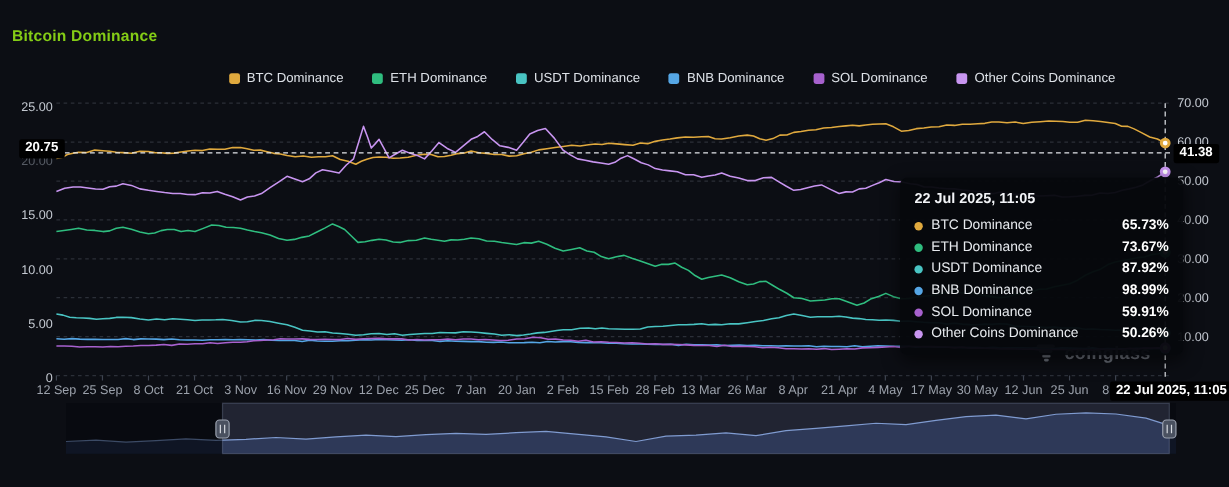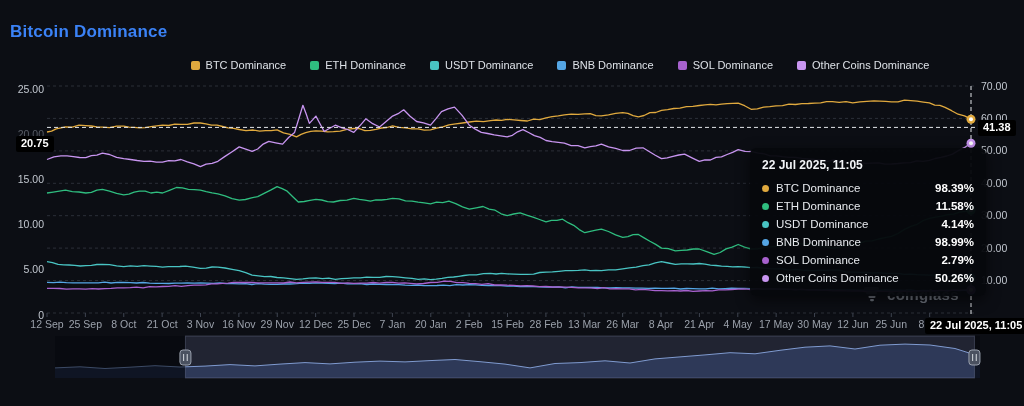--- a/index.html
+++ b/index.html
@@ -4,36 +4,36 @@
 <style>
   html,body{margin:0;padding:0;}
   body{
     width:1024px;height:406px;position:relative;overflow:hidden;
     background:#0c0e14;
     font-family:"Liberation Sans",sans-serif;
     -webkit-font-smoothing:antialiased;
   }
   .page-title{
     position:absolute;left:10px;top:22px;
-    font-size:17px;font-weight:700;color:#3b82f6;letter-spacing:.2px;
+    font-size:13px;font-weight:700;color:#84cc16;letter-spacing:.2px;
   }
   .legend{
     position:absolute;top:59px;left:0;right:0;
     display:flex;justify-content:center;align-items:center;gap:24px;
     padding-left:96px;z-index:4;
   }
   .legend-item{display:flex;align-items:center;gap:6px;font-size:11px;color:#dde1e7;cursor:pointer;white-space:nowrap;}
   .legend-swatch{width:9px;height:9px;border-radius:2px;flex:0 0 auto;}
   #chart-svg{position:absolute;left:0;top:0;z-index:1;}
   .axis-badge{
     position:absolute;background:#000;color:#fff;
     font-size:11px;font-weight:700;line-height:13px;
     padding:1px 5px 2px;border-radius:2px;z-index:6;white-space:nowrap;
   }
-  .badge-left{left:16px;top:136px;}
+  .badge-left{left:16px;top:116px;}
   .badge-right{left:978px;top:120px;}
   .badge-date{left:925px;top:318px;}
   .tooltip{
     position:absolute;left:750px;top:148px;width:212px;
     background:rgba(6,8,12,.96);border-radius:6px;
     padding:10px 12px 9px;z-index:7;
     box-shadow:0 4px 14px rgba(0,0,0,.55);
   }
   .tooltip-date{font-size:12px;font-weight:700;color:#f2f4f7;margin-bottom:7px;}
   .tooltip-row{display:flex;align-items:center;gap:7px;height:18px;font-size:11.5px;color:#e7eaee;white-space:nowrap;}
@@ -197,41 +197,41 @@
   </span>
   <span class="watermark-text">coinglass</span>
 </div>
 
 <div class="tooltip" id="tooltip">
   <div class="tooltip-date">22 Jul 2025, 11:05</div>
   <div id="tooltip-rows">
       <div class="tooltip-row">
         <span class="tooltip-dot" style="background: rgb(224, 169, 62);"></span>
         <span>BTC Dominance</span>
-        <span class="tooltip-value">98.39%</span>
+        <span class="tooltip-value">65.73%</span>
       </div>
       <div class="tooltip-row">
         <span class="tooltip-dot" style="background: rgb(47, 189, 127);"></span>
         <span>ETH Dominance</span>
-        <span class="tooltip-value">11.58%</span>
+        <span class="tooltip-value">73.67%</span>
       </div>
       <div class="tooltip-row">
         <span class="tooltip-dot" style="background: rgb(73, 196, 195);"></span>
         <span>USDT Dominance</span>
-        <span class="tooltip-value">4.14%</span>
+        <span class="tooltip-value">87.92%</span>
       </div>
       <div class="tooltip-row">
         <span class="tooltip-dot" style="background: rgb(85, 166, 229);"></span>
         <span>BNB Dominance</span>
         <span class="tooltip-value">98.99%</span>
       </div>
       <div class="tooltip-row">
         <span class="tooltip-dot" style="background: rgb(167, 97, 206);"></span>
         <span>SOL Dominance</span>
-        <span class="tooltip-value">2.79%</span>
+        <span class="tooltip-value">59.91%</span>
       </div>
       <div class="tooltip-row">
         <span class="tooltip-dot" style="background: rgb(200, 149, 240);"></span>
         <span>Other Coins Dominance</span>
         <span class="tooltip-value">50.26%</span>
       </div>
     </div>
 </div>
 
 </body></html>

